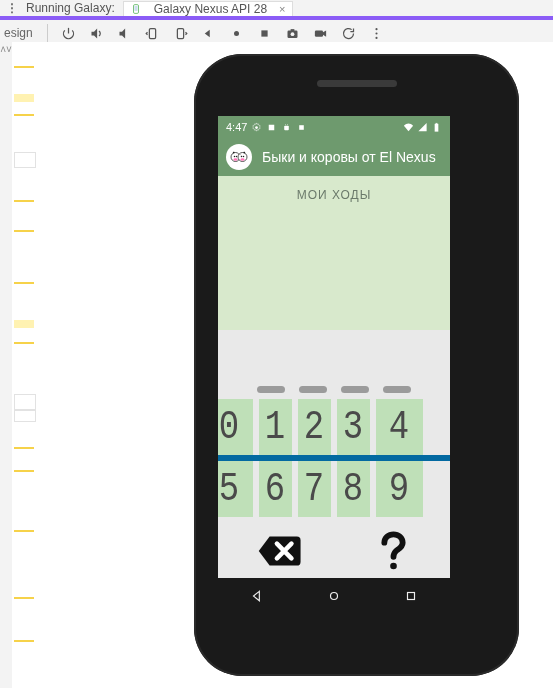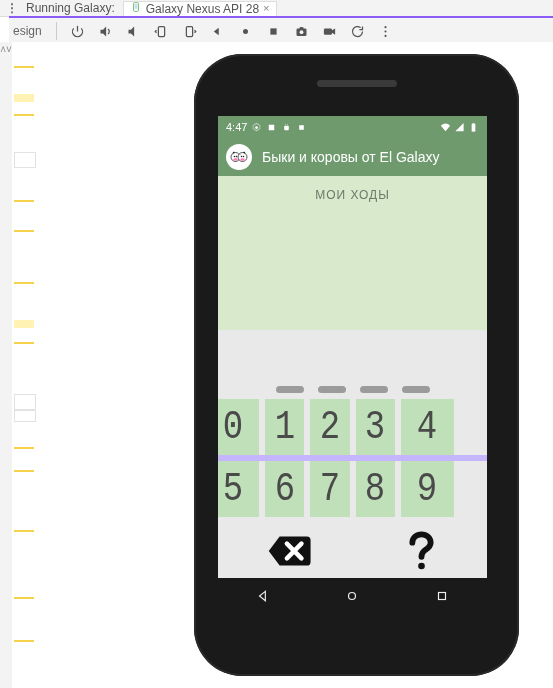--- a/index.html
+++ b/index.html
@@ -1,40 +1,40 @@
 <!DOCTYPE html>
 <html><head>
 <meta charset="utf-8">
 <style>
   html,body{margin:0;padding:0;width:553px;height:688px;background:#fff;font-family:"Segoe UI",Arial,sans-serif;font-size:12px;color:#333;overflow:hidden}
   
   .ide-top{position:absolute;left:0;top:0;right:0;height:16px;background:#f3f3f3;display:flex;align-items:center;padding:0 6px;gap:8px;border-bottom:1px solid #dcdcdc}
   .ide-top .dots{font-weight:bold;color:#666}
   .ide-top .lbl{color:#555}
-  .ide-tab{display:flex;align-items:flex-start;gap:4px;background:#fff;border:1px solid #ddd;border-bottom:none;height:14px;padding:0 6px;color:#555}
+  .ide-tab{display:flex;align-items:center;gap:12px;background:#fff;border:1px solid #ddd;border-bottom:none;height:14px;padding:0 6px;color:#555}
   .ide-tab svg{width:12px;height:10px}
   .ide-tab .close{color:#888;font-size:11px}
   
-  .ide-tools{position:absolute;left:9px;top:16px;right:0;height:26px;background:#f3f3f3;border-top:2px solid #8b5cf6;border-bottom:1px solid #dcdcdc;display:flex;align-items:center;padding:0 4px;gap:10px}
+  .ide-tools{position:absolute;left:0;top:16px;right:0;height:26px;background:#f3f3f3;border-top:4px solid #8b5cf6;border-bottom:1px solid #dcdcdc;display:flex;align-items:center;padding:0 4px;gap:10px}
   .ide-tools .side-lbl{color:#666;margin-right:2px}
   .ide-tools svg{width:15px;height:15px;display:block}
   .tico{display:flex;align-items:center;justify-content:center;width:18px;height:18px}
   .ide-tools .sep{width:1px;height:18px;background:#ccc;margin:0 2px}
   
   .gut{position:absolute;left:0;top:42px;width:12px;bottom:0;background:#f3f3f3;border-right:1px solid #e6e6e6}
   .gut .chev{position:absolute;top:2px;left:0;right:0;text-align:center;color:#888;font-size:10px}
   .gutb{position:absolute;left:12px;top:42px;width:24px;bottom:0;background:#fff;border-right:1px solid #e6e6e6}
   .mark{position:absolute;left:2px;width:20px;height:2px;background:#f6d24a}
   .markA{height:8px;background:#fff2b2}
   .markW{height:14px;background:#fff;border:1px solid #e2e2e2}
   
   .stage{position:absolute;left:36px;top:42px;right:0;bottom:0;background:#fff}
   .phone{position:absolute;left:158px;top:12px;width:325px;height:622px;background:#1a1a1a;border-radius:48px;box-shadow:0 0 0 2px #2a2a2a inset}
   .speaker{position:absolute;top:26px;left:50%;transform:translateX(-50%);width:80px;height:7px;background:#3a3a3a;border-radius:4px}
-  .screen{position:absolute;left:24px;top:62px;width:269px;height:498px;background:#c4b5fd;overflow:hidden}
+  .screen{position:absolute;left:24px;top:62px;width:232px;height:498px;background:#0369a1;overflow:hidden}
   
   .sbar{height:22px;background:#6E9A6E;color:#fff;display:flex;align-items:center;padding:0 8px;font-size:11px;gap:4px}
   .sbar .left{display:flex;align-items:center;gap:4px}
   .sbar .right{margin-left:auto;display:flex;align-items:center;gap:3px}
   .sbar svg{width:11px;height:11px;display:block}
   
   .appbar{height:38px;background:#6E9A6E;color:#fff;display:flex;align-items:center;padding:0 8px;gap:10px;font-size:14px}
   .logo{width:26px;height:26px;border-radius:50%;background:#fff;display:flex;align-items:center;justify-content:center}
   .logo svg{width:20px;height:16px}
   
@@ -215,21 +215,21 @@
             <path d="M8 7c-2-4 4-5 3-1M32 7c2-4-4-5-3-1" fill="#222"></path>
             <circle cx="11" cy="13" r="1.5" fill="#222"></circle>
               <circle cx="15" cy="13" r="1.5" fill="#222"></circle>
             <circle cx="25" cy="13" r="1.5" fill="#222"></circle>
               <circle cx="29" cy="13" r="1.5" fill="#222"></circle>
             <ellipse cx="13" cy="19" rx="4" ry="2.5" fill="#f7b"></ellipse>
             <ellipse cx="27" cy="19" rx="4" ry="2.5" fill="#f7b"></ellipse>
             <path d="M20 8c3 0 5 3 5 3" fill="#444"></path>
           </svg>
         </div>
-        <span>Быки и коровы от El Galaxy</span>
+        <span>Быки и коровы от El Nexus</span>
       </div>
 
       <div class="section-title">МОИ ХОДЫ</div>
       <div class="moves"></div>
       <div class="gap"></div>
 
       <div class="slots">
         <div class="slot"></div>
         <div class="slot"></div>
         <div class="slot"></div>

